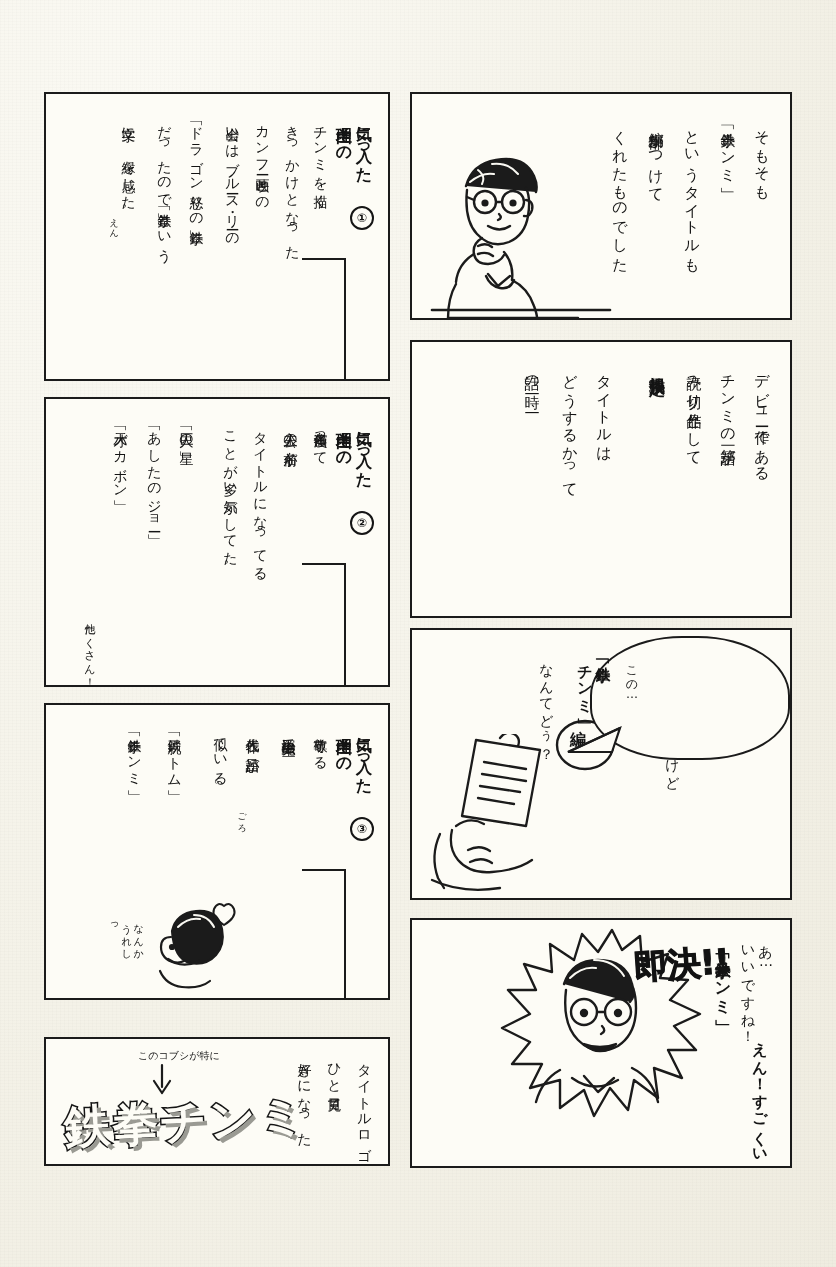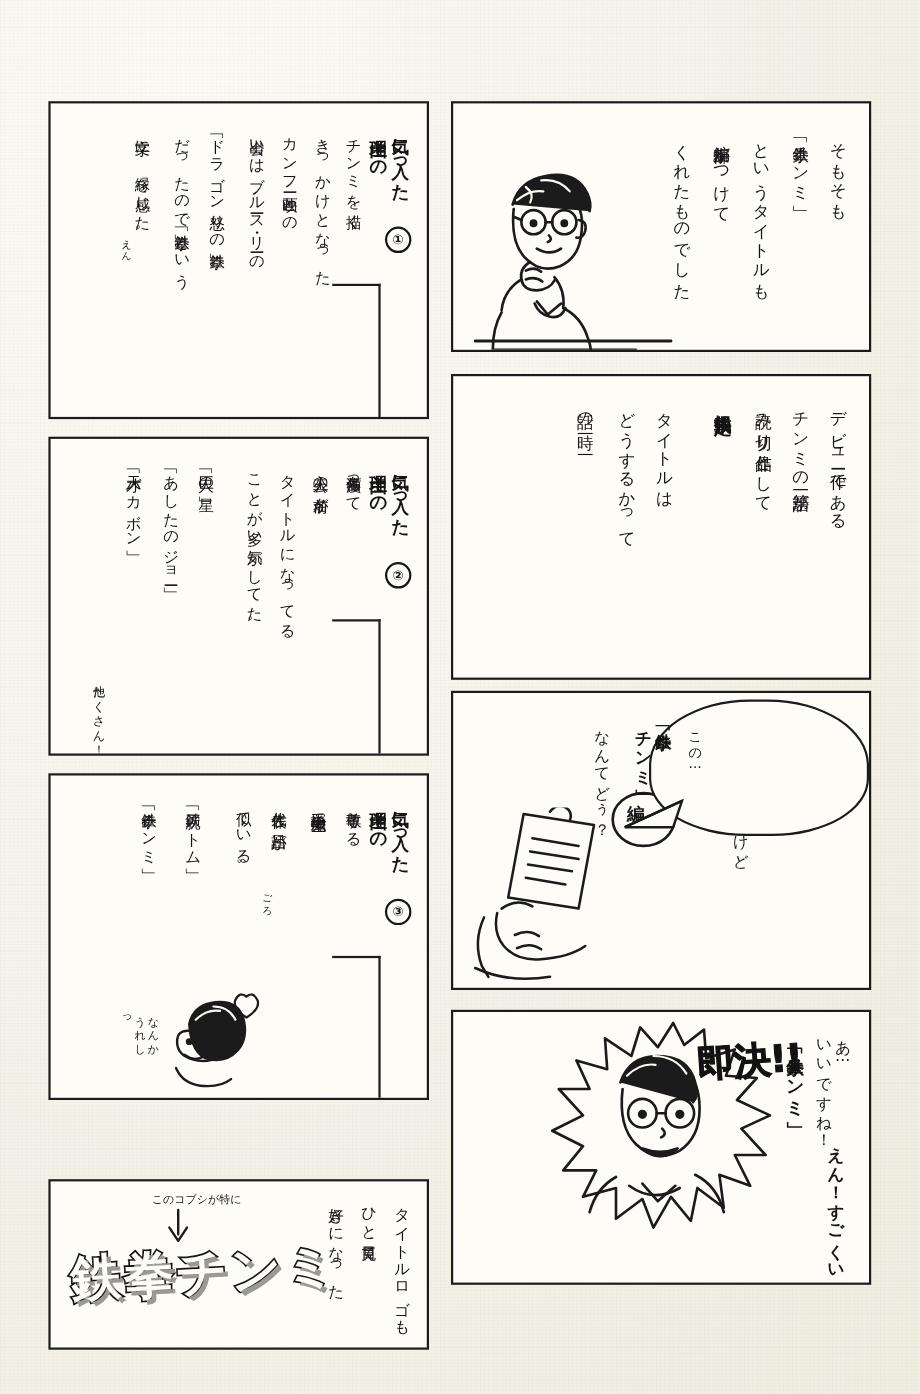--- a/index.html
+++ b/index.html
@@ -287,21 +287,21 @@
     </svg>
 
     <div style="position:absolute;left:222px;top:22px;font-size:34px;font-weight:bold;color:#121212;
                 -webkit-text-stroke:1px #121212;letter-spacing:-1px;transform:rotate(-4deg);">即決!!</div>
 
     <div class="vtext t16 bold" style="right:56px;top:28px;">「鉄拳チンミ」</div>
 
     <div class="vtext t15 bold" style="right:20px;top:112px;">えん！すごくいい！</div>
   </div>
 
-  <div class="panel" style="left:44px;top:1072px;width:346px;height:155px;">
+  <div class="panel" style="left:44px;top:1037px;width:346px;height:129px;">
 
     <div class="smalllabel" style="left:92px;top:10px;">このコブシが特に</div>
     <svg width="30" height="34" style="position:absolute;left:104px;top:24px;">
       <path d="M12 2 L12 24 M12 30 L4 18 M12 30 L20 18" stroke="#1b1b1b" stroke-width="2.2" fill="none" stroke-linecap="round"></path>
     </svg>
 
     <div class="logo" style="left:18px;top:52px;">鉄拳チンミ</div>
 
     <div class="vtext t14" style="right:14px;top:14px;">タイトルロゴも</div>
     <div class="vtext t14" style="right:44px;top:14px;">ひと目見て</div>

